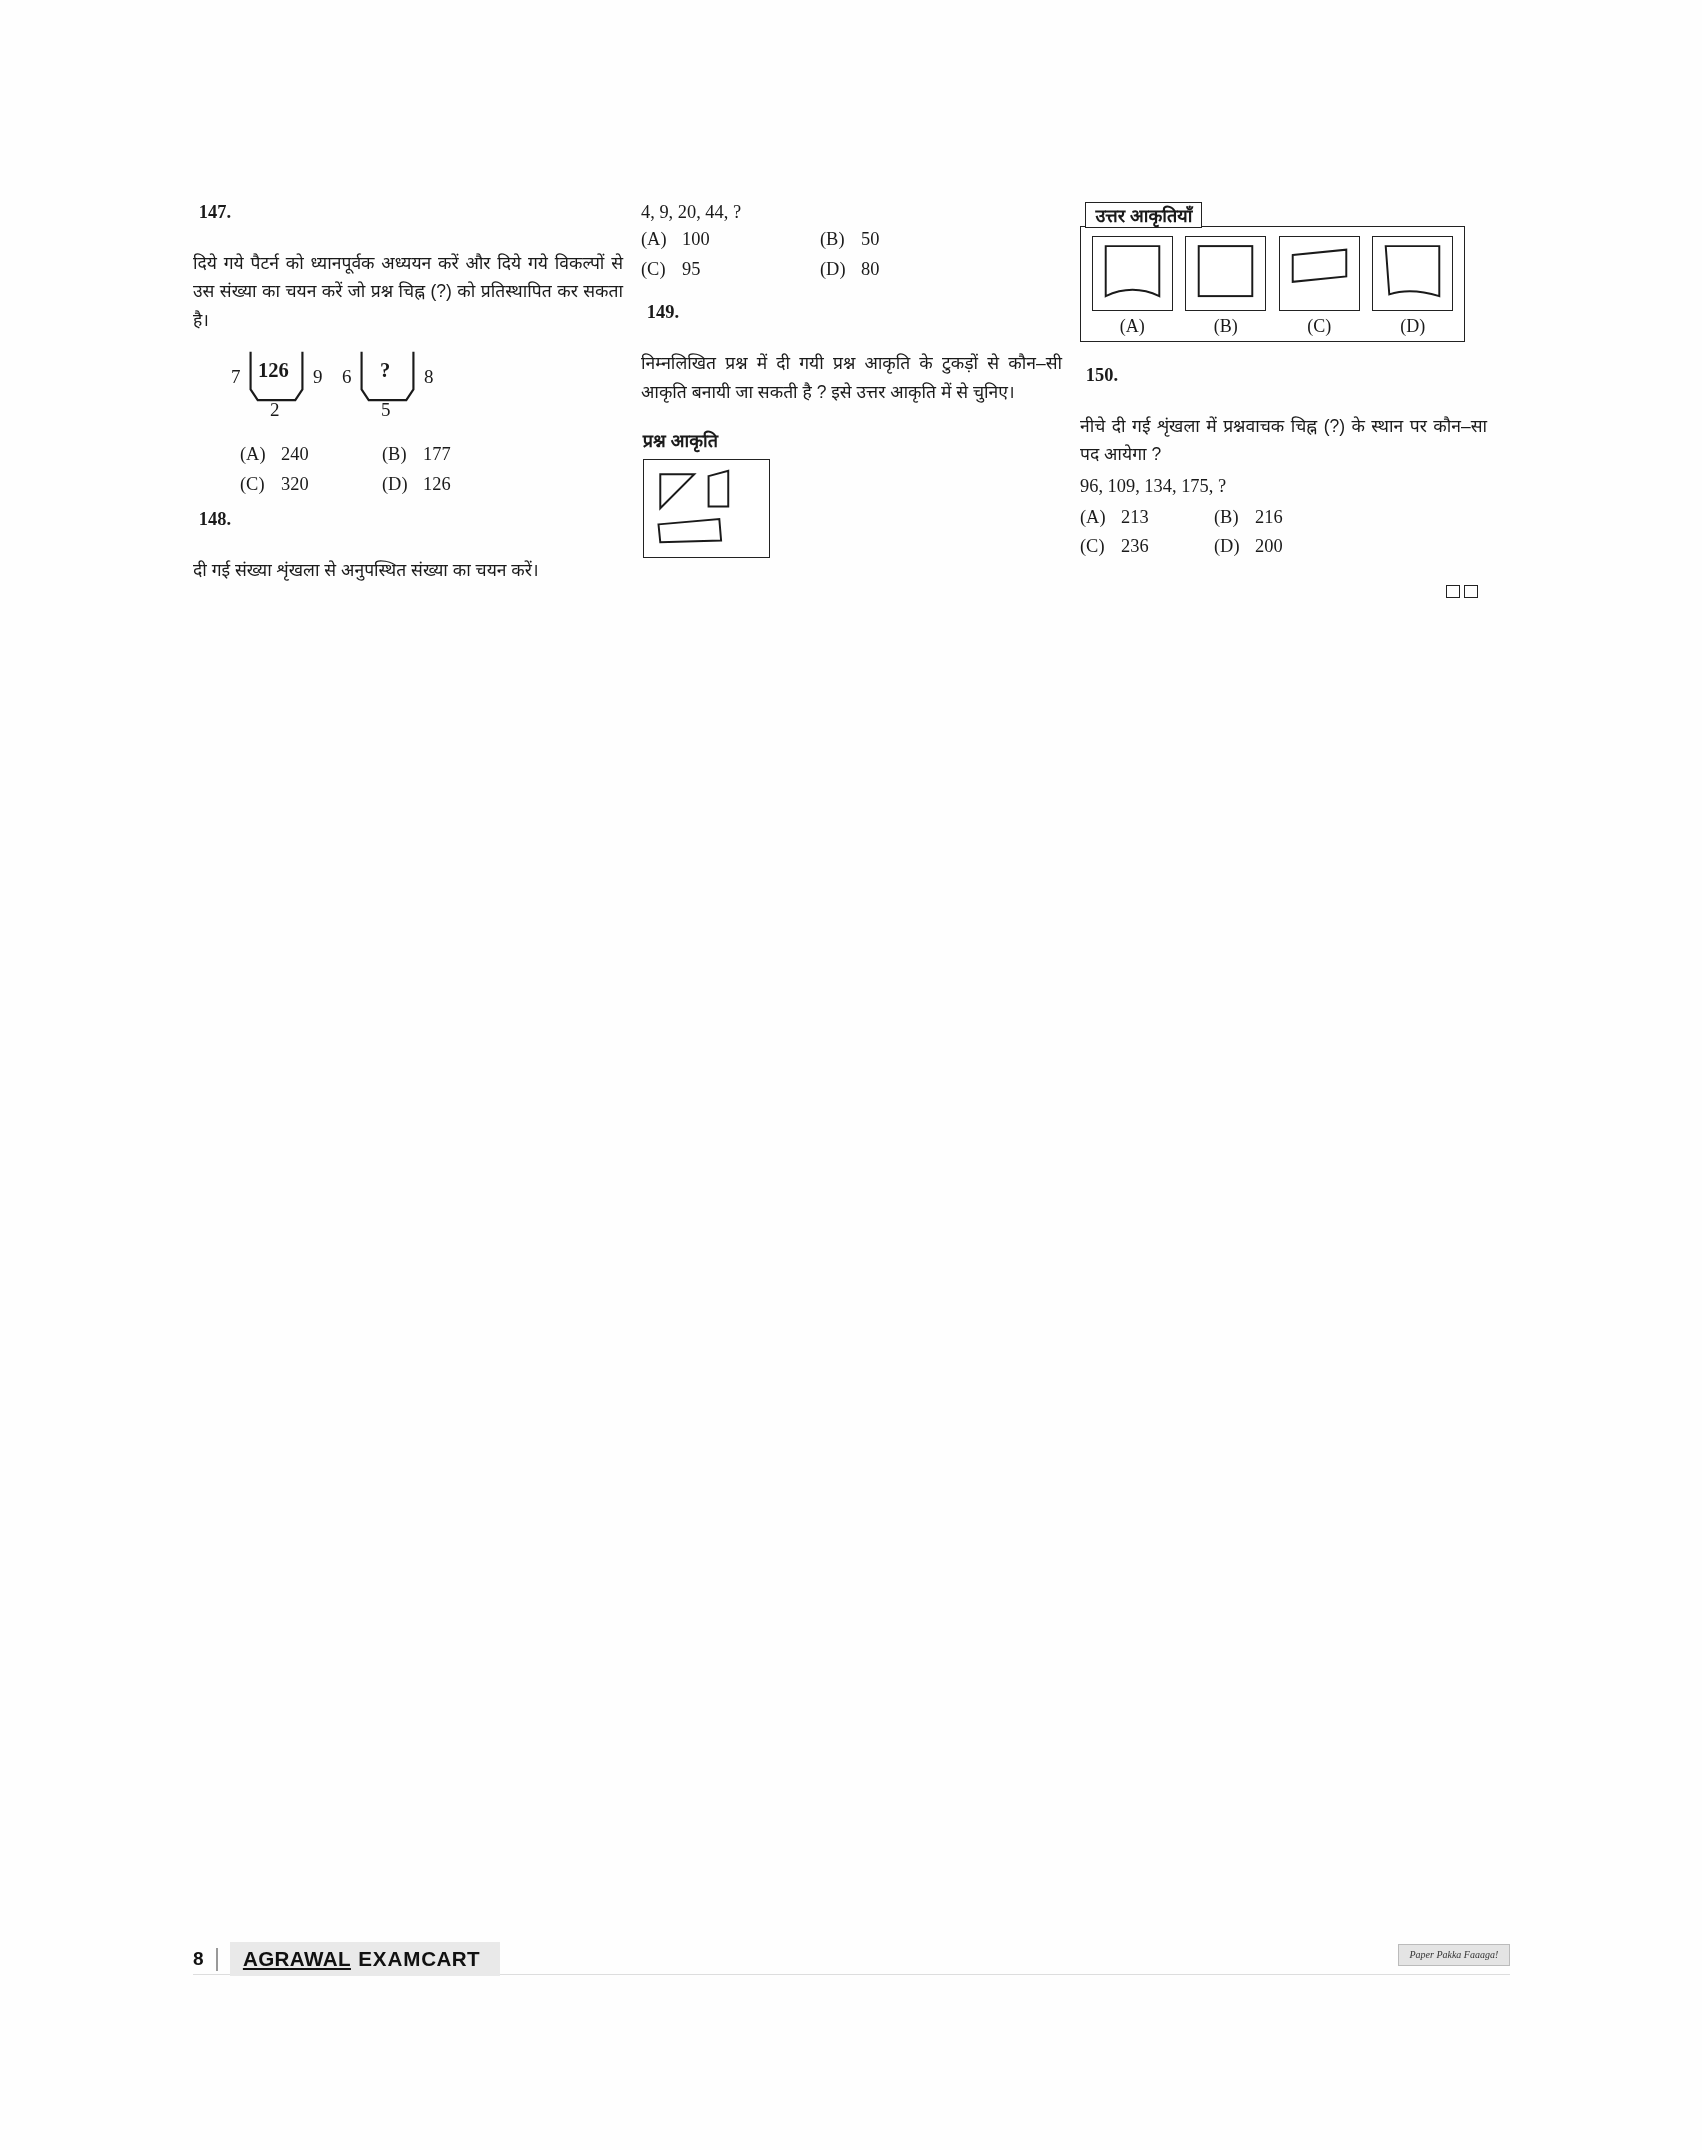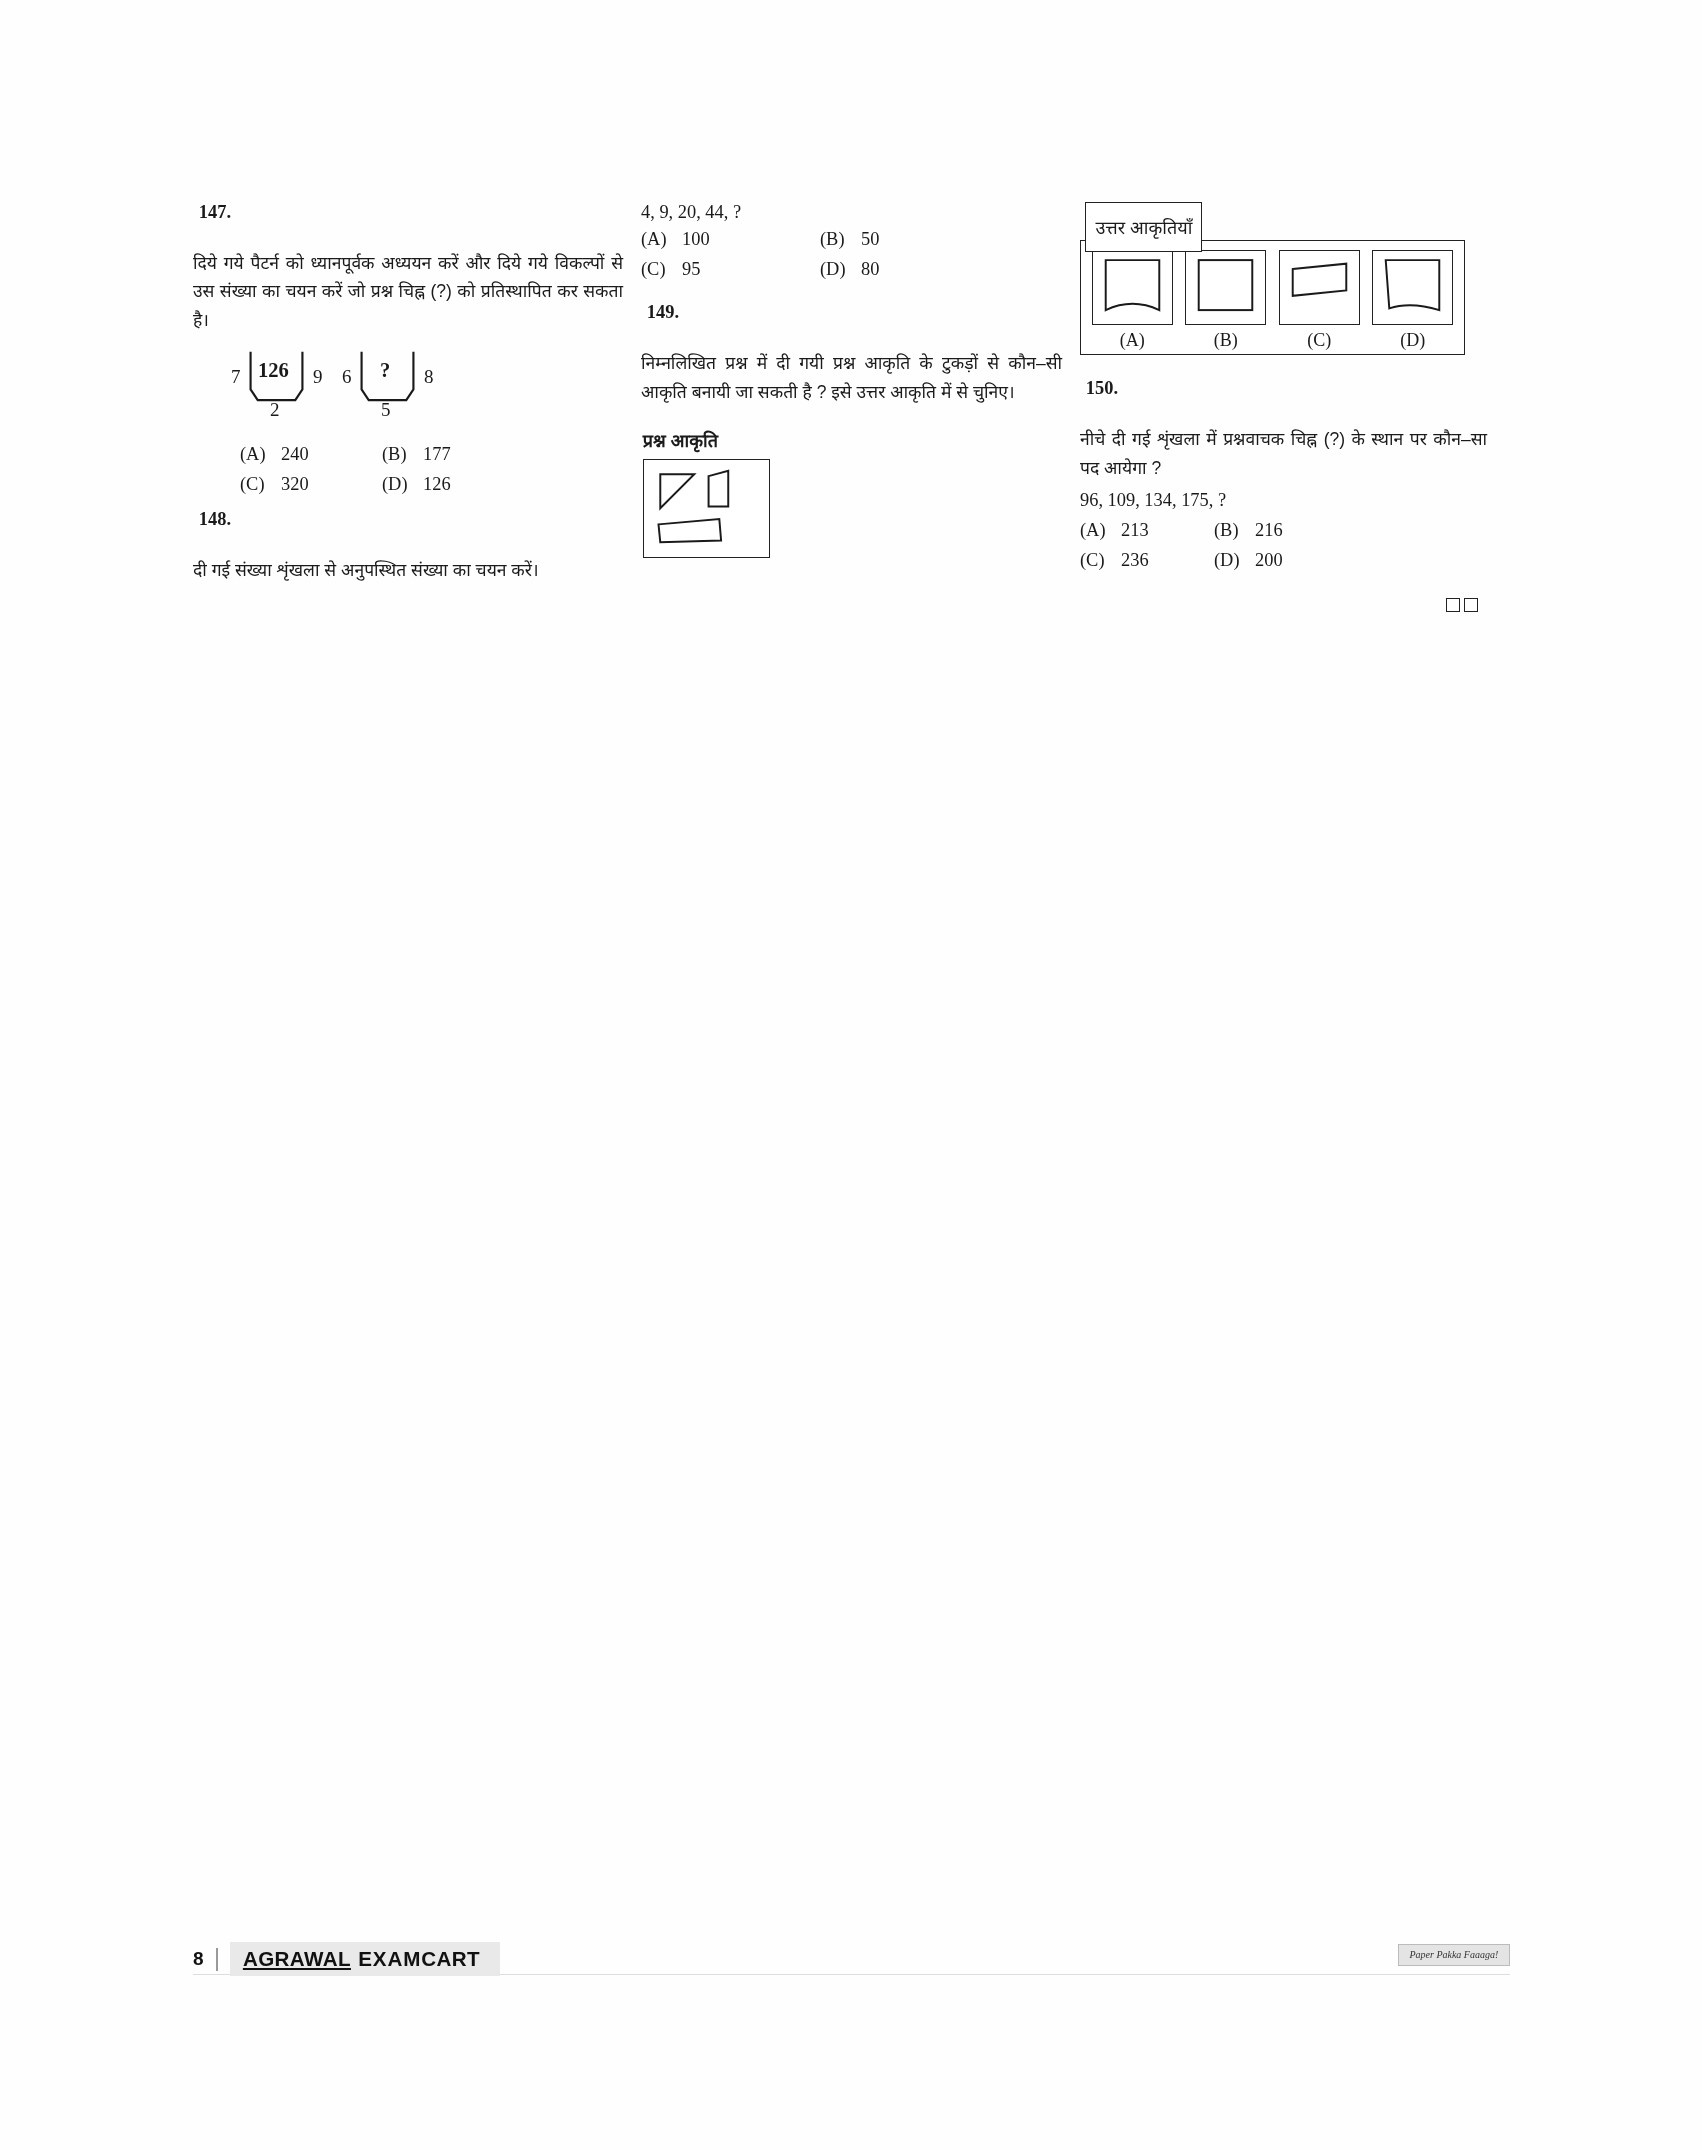--- a/index.html
+++ b/index.html
@@ -148,25 +148,25 @@
     position: relative;
     background: #fff;
   }
   .ansfig-cap {
     font-family: "Liberation Serif", serif;
     font-size: 18px;
     margin-top: 5.4px;
   }
   .ansfig-title {
     font-family: "Liberation Sans", sans-serif;
-    font-weight: normal;
+    font-weight: bold;
     font-size: 18px;
     border: 1.8px solid #222;
     display: inline-block;
-    padding: 12px 9px;
+    padding: 0 9px;
     background: #fff;
     position: relative;
     top: 0;
     margin-left: 5.4px;
     margin-bottom: -12.5px;
     z-index: 3;
   }
   .series-line {
     font-family: "Liberation Serif", serif;
     font-size: 18.4px;

